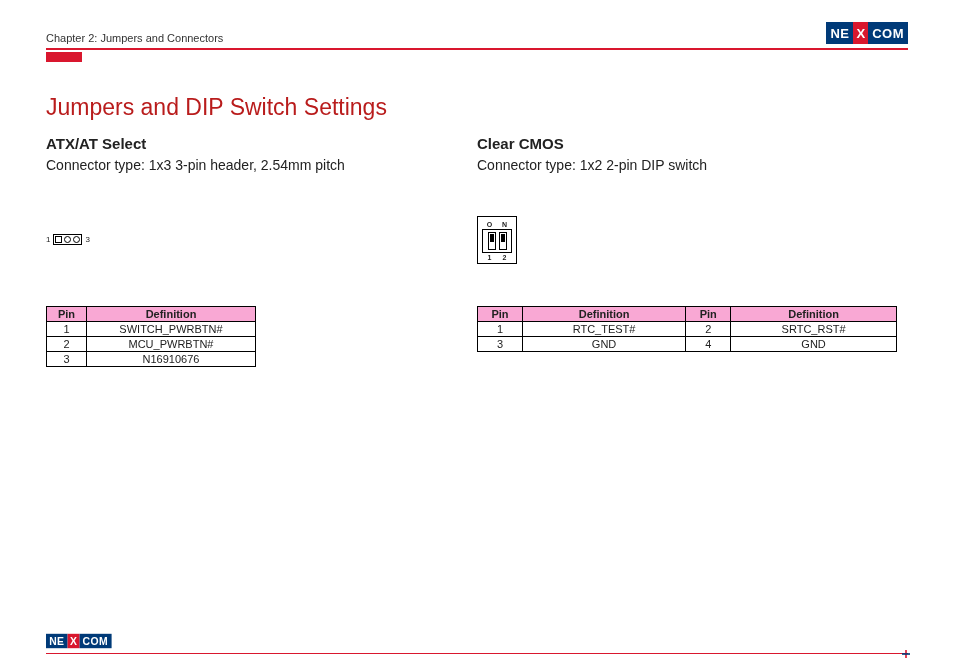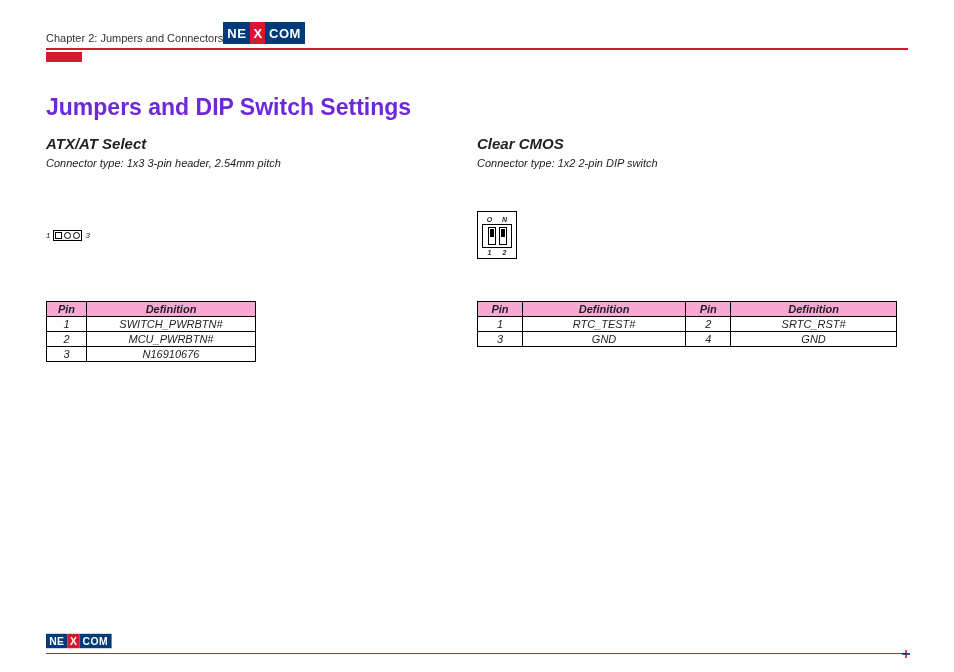--- a/index.html
+++ b/index.html
@@ -9,21 +9,21 @@
     font-family: Arial, Helvetica, sans-serif;
     background: #fff;
     color: #222;
     position: relative;
   }
   .page {
     padding: 18px 46px 0 46px;
   }
   .top-bar {
     display: flex;
-    justify-content: flex-start;
+    justify-content: space-between;
     align-items: flex-end;
     height: 26px;
   }
   .chapter {
     font-size: 11px;
     color: #333;
   }
   .logo {
     display: inline-flex;
     align-items: stretch;
@@ -63,39 +63,38 @@
     top: 4px;
     width: 36px;
     height: 10px;
     background: #d9172e;
   }
   .content {
     margin-top: 44px;
   }
   h1.main-title {
     font-size: 23px;
-    font-weight: bold;
-    color: #6d28d9;
+    font-weight: normal;
+    color: #b91c1c;
     margin-bottom: 14px;
   }
   .cols {
     display: flex;
-    font-style: italic;
   }
   .col {
     flex: 1 1 0;
   }
   h2.sub {
     font-size: 15px;
     font-weight: bold;
     color: #222;
     margin-bottom: 4px;
   }
   .desc {
-    font-size: 11px;
+    font-size: 14px;
     line-height: 1.4;
     color: #222;
     margin-bottom: 24px;
   }
   
   .diag-area {
     height: 80px;
     display: flex;
     align-items: center;
     margin-bottom: 26px;

